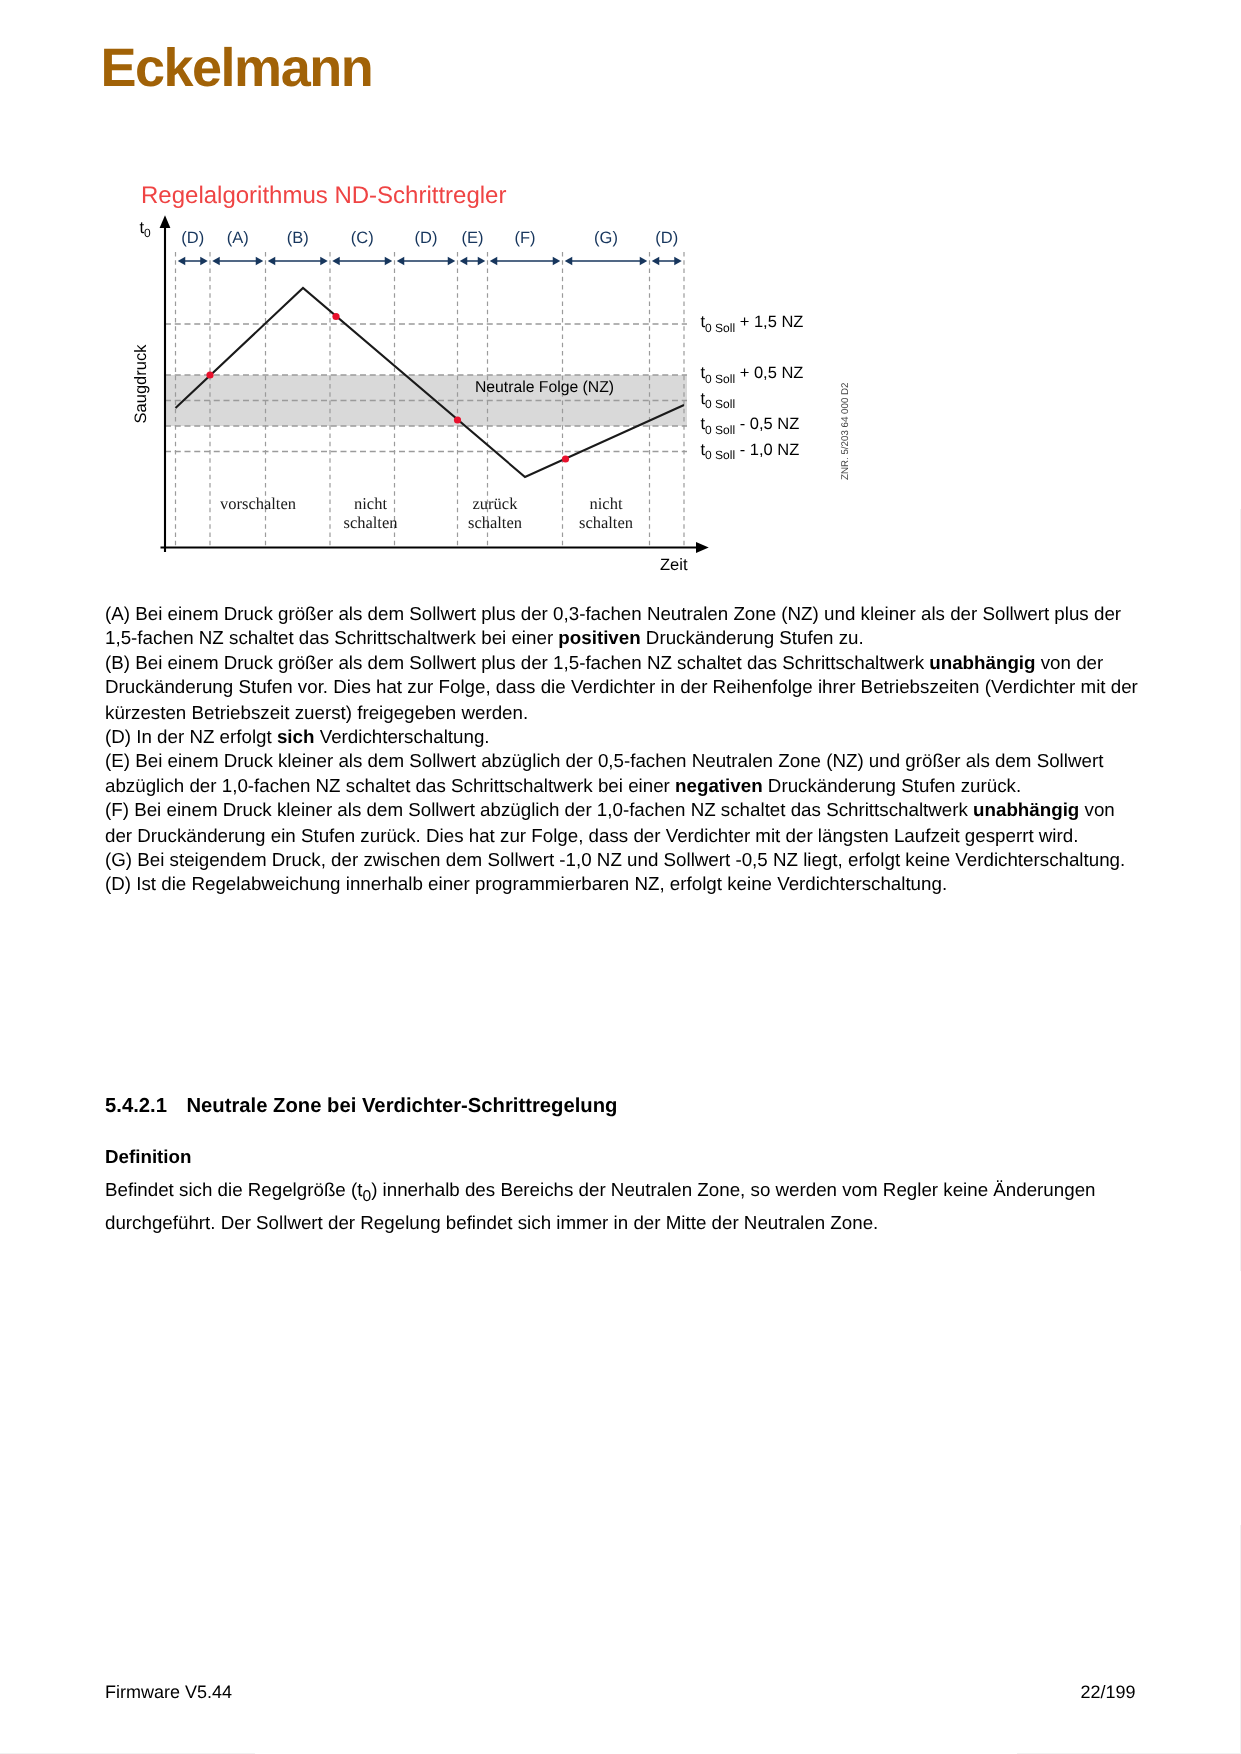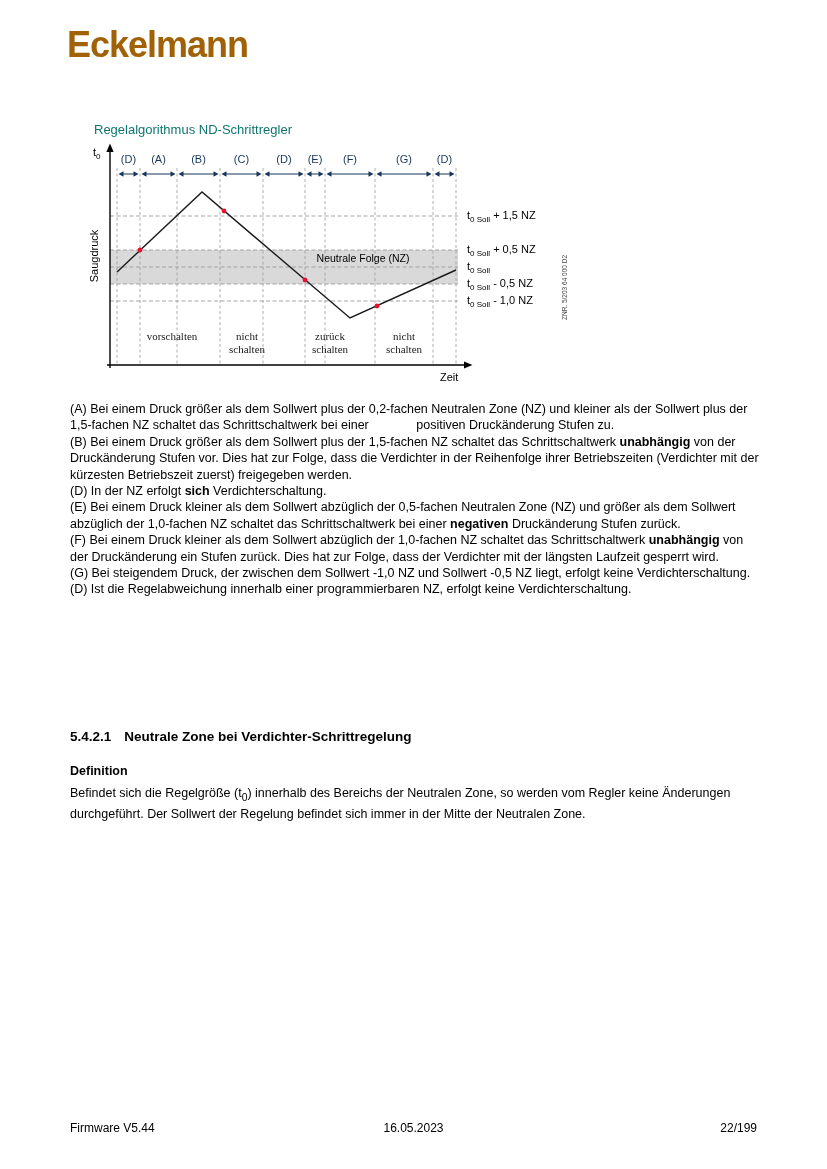--- a/index.html
+++ b/index.html
@@ -7,21 +7,21 @@
     position:relative;width:827px;height:1169px;margin:0 auto;background:#ffffff;
     font-family:"Liberation Sans", sans-serif;color:#000;overflow:hidden;
   }
   .logo{
     position:absolute;left:67px;top:24px;font-size:36px;font-weight:700;
     color:#a16207;letter-spacing:-1px;
   }
   
   .diagram{position:absolute;left:0;top:0;width:660px;height:400px;}
   .diagram svg{position:absolute;left:0;top:0;}
-  .diagram-title{position:absolute;left:94px;top:122px;font-size:13px;color:#0f766e;}
+  .diagram-title{position:absolute;left:94px;top:122px;font-size:16px;color:#ef4444;}
   .seg{position:absolute;top:153px;transform:translateX(-50%);font-size:11px;color:#17365d;white-space:nowrap;}
   .level{position:absolute;left:467px;font-size:11px;white-space:nowrap;line-height:14px;}
   .level sub{font-size:8px;}
   .action{position:absolute;top:330px;transform:translateX(-50%);font-size:11px;line-height:13px;
           text-align:center;white-space:pre-line;color:#1a1a1a;font-family:Liberation Serif, serif;}
   .y-label{position:absolute;left:62px;top:250px;width:64px;text-align:center;
            transform:rotate(-90deg);font-size:11px;}
   .x-label{position:absolute;left:440px;top:371px;font-size:11px;}
   .origin{position:absolute;left:93px;top:146px;font-size:11px;}
   .origin sub{font-size:8px;}
@@ -138,33 +138,32 @@
       </div>
 
     <div class="origin"><span>t</span><sub>0</sub></div>
     <div class="y-label">Saugdruck</div>
     <div class="x-label">Zeit</div>
     <div class="nz-label">Neutrale Folge (NZ)</div>
     <div class="side-note">ZNR. 5/203 64 000 D2</div>
   </div>
 
   <div class="body-text">
-    <p><span>(A) Bei einem Druck größer als dem Sollwert plus der 0,2-fachen Neutralen Zone (NZ) und kleiner als der Sollwert plus der 1,5-fachen NZ schaltet das Schrittschaltwerk bei einer </span><span style="font-weight: 400; margin-left: 44px;">positiven</span><span> Druckänderung Stufen zu.</span></p>
+    <p><span>(A) Bei einem Druck größer als dem Sollwert plus der 0,3-fachen Neutralen Zone (NZ) und kleiner als der Sollwert plus der 1,5-fachen NZ schaltet das Schrittschaltwerk bei einer </span><span style="font-weight: 700;">positiven</span><span> Druckänderung Stufen zu.</span></p>
     <p><span>(B) Bei einem Druck größer als dem Sollwert plus der 1,5-fachen NZ schaltet das Schrittschaltwerk </span><span style="font-weight: 700;">unabhängig</span><span> von der Druckänderung Stufen vor. Dies hat zur Folge, dass die Verdichter in der Reihenfolge ihrer Betriebszeiten (Verdichter mit der kürzesten Betriebszeit zuerst) freigegeben werden.</span></p>
     <p><span>(D) In der NZ erfolgt </span><span style="font-weight: 700;">sich</span><span> Verdichterschaltung.</span></p>
     <p><span>(E) Bei einem Druck kleiner als dem Sollwert abzüglich der 0,5-fachen Neutralen Zone (NZ) und größer als dem Sollwert abzüglich der 1,0-fachen NZ schaltet das Schrittschaltwerk bei einer </span><span style="font-weight: 700;">negativen</span><span> Druckänderung Stufen zurück.</span></p>
     <p><span>(F) Bei einem Druck kleiner als dem Sollwert abzüglich der 1,0-fachen NZ schaltet das Schrittschaltwerk </span><span style="font-weight: 700;">unabhängig</span><span> von der Druckänderung ein Stufen zurück. Dies hat zur Folge, dass der Verdichter mit der längsten Laufzeit gesperrt wird.</span></p>
     <p><span>(G) Bei steigendem Druck, der zwischen dem Sollwert -1,0 NZ und Sollwert -0,5 NZ liegt, erfolgt keine Verdichterschaltung.</span></p>
     <p><span>(D) Ist die Regelabweichung innerhalb einer programmierbaren NZ, erfolgt keine Verdichterschaltung.</span></p>
   </div>
 
   <h2 class="section-heading">
     <span class="sh-num">5.4.2.1</span><span class="sh-title">Neutrale Zone bei Verdichter-Schrittregelung</span>
   </h2>
 
   <div class="def-heading">Definition</div>
   <p class="definition"><span>Befindet sich die Regelgröße (t</span><sub>0</sub><span>) innerhalb des Bereichs der Neutralen Zone, so werden vom Regler keine Änderungen durchgeführt. Der Sollwert der Regelung befindet sich immer in der Mitte der Neutralen Zone.</span></p>
 
   <div class="footer-left">Firmware V5.44</div>
-  <div class="footer-center">16.05.2023</div>
   <div class="footer-right">22/199</div>
 
 </div>
 
 </body></html>

